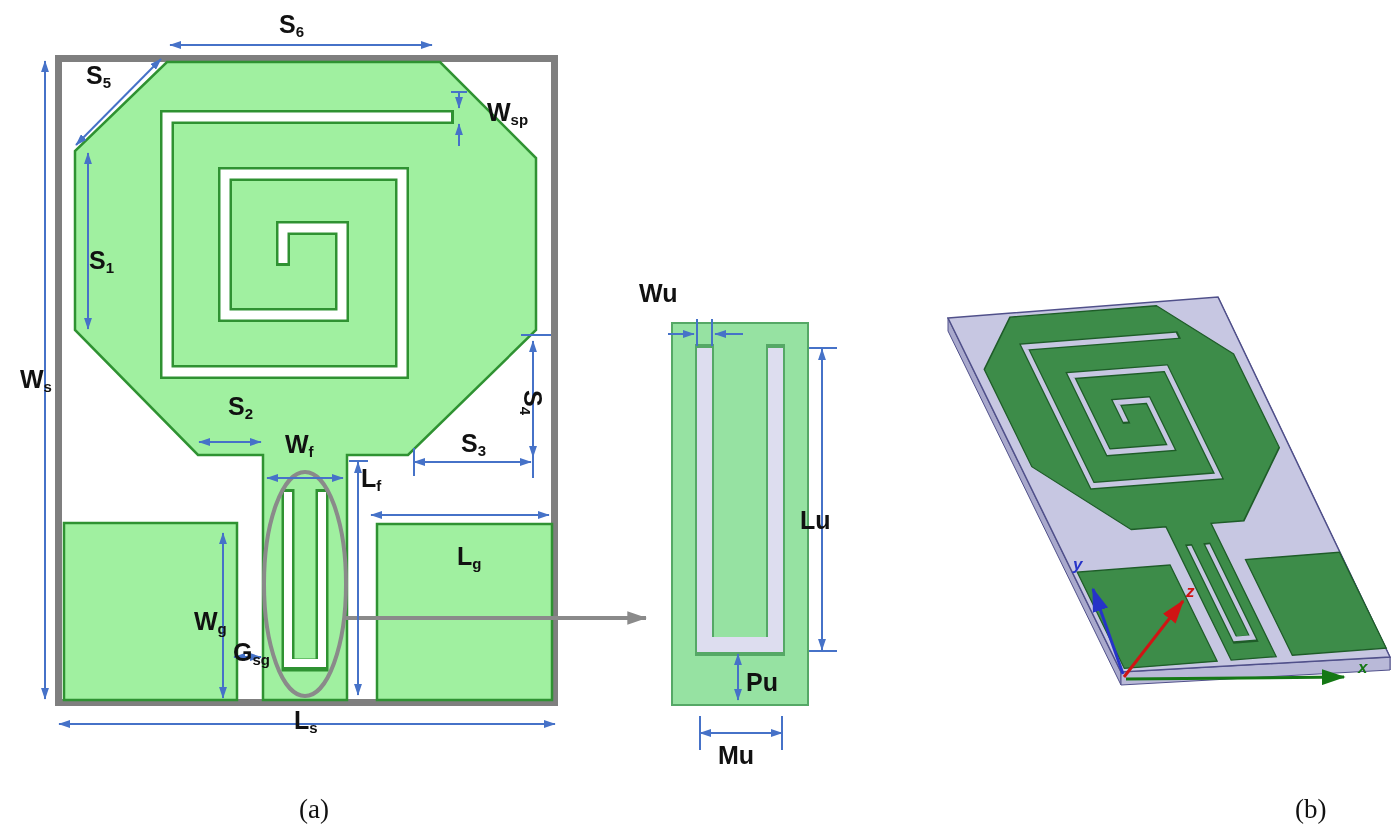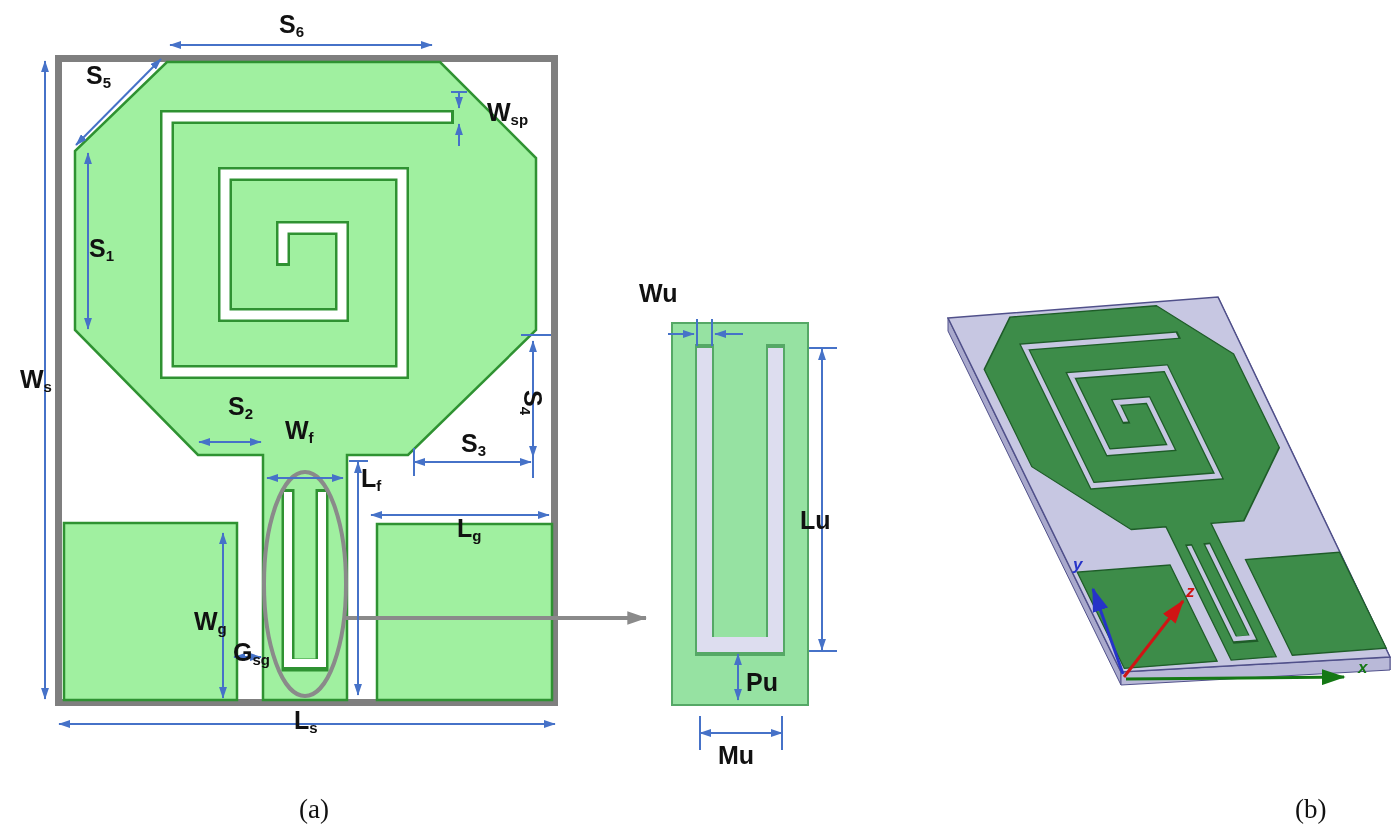--- a/index.html
+++ b/index.html
@@ -145,28 +145,28 @@
       <line class="ax-line-y" x1="1123" y1="674" x2="1093" y2="589" marker-end="url(#arrAxY)"></line>
       <line class="ax-line-z" x1="1124" y1="677" x2="1183" y2="601" marker-end="url(#arrAxZ)"></line>
       <line class="ax-line-x" x1="1126" y1="679" x2="1344" y2="677" marker-end="url(#arrAxX)"></line>
     </g>
   </g>
 </svg>
 
 <div class="dim-label" style="left:20px;top:367px"><span>W</span><sub>s</sub></div>
 <div class="dim-label" style="left:279px;top:12px"><span>S</span><sub>6</sub></div>
 <div class="dim-label" style="left:86px;top:63px"><span>S</span><sub>5</sub></div>
-<div class="dim-label" style="left:89px;top:236px"><span>S</span><sub>1</sub></div>
+<div class="dim-label" style="left:89px;top:248px"><span>S</span><sub>1</sub></div>
 <div class="dim-label" style="left:487px;top:100px"><span>W</span><sub>sp</sub></div>
 <div class="dim-label" style="left:228px;top:394px"><span>S</span><sub>2</sub></div>
-<div class="dim-label" style="left:285px;top:418px"><span>W</span><sub>f</sub></div>
+<div class="dim-label" style="left:285px;top:432px"><span>W</span><sub>f</sub></div>
 <div class="dim-label" style="left:361px;top:466px"><span>L</span><sub>f</sub></div>
 <div class="dim-label" style="left:461px;top:431px"><span>S</span><sub>3</sub></div>
 <div class="dim-label rot90" style="left:519px;top:389px"><span>S</span><sub>4</sub></div>
-<div class="dim-label" style="left:457px;top:516px"><span>L</span><sub>g</sub></div>
+<div class="dim-label" style="left:457px;top:544px"><span>L</span><sub>g</sub></div>
 <div class="dim-label" style="left:194px;top:609px"><span>W</span><sub>g</sub></div>
 <div class="dim-label" style="left:233px;top:640px"><span>G</span><sub>sg</sub></div>
 <div class="dim-label" style="left:294px;top:708px"><span>L</span><sub>s</sub></div>
 
 <div class="dim-label" style="left:639px;top:281px"><span>Wu</span></div>
 <div class="dim-label" style="left:800px;top:508px"><span>Lu</span></div>
 <div class="dim-label" style="left:746px;top:670px"><span>Pu</span></div>
 <div class="dim-label" style="left:718px;top:743px"><span>Mu</span></div>
 
 <div class="axis-label ax-x" style="left:1358px;top:659px">x</div>

